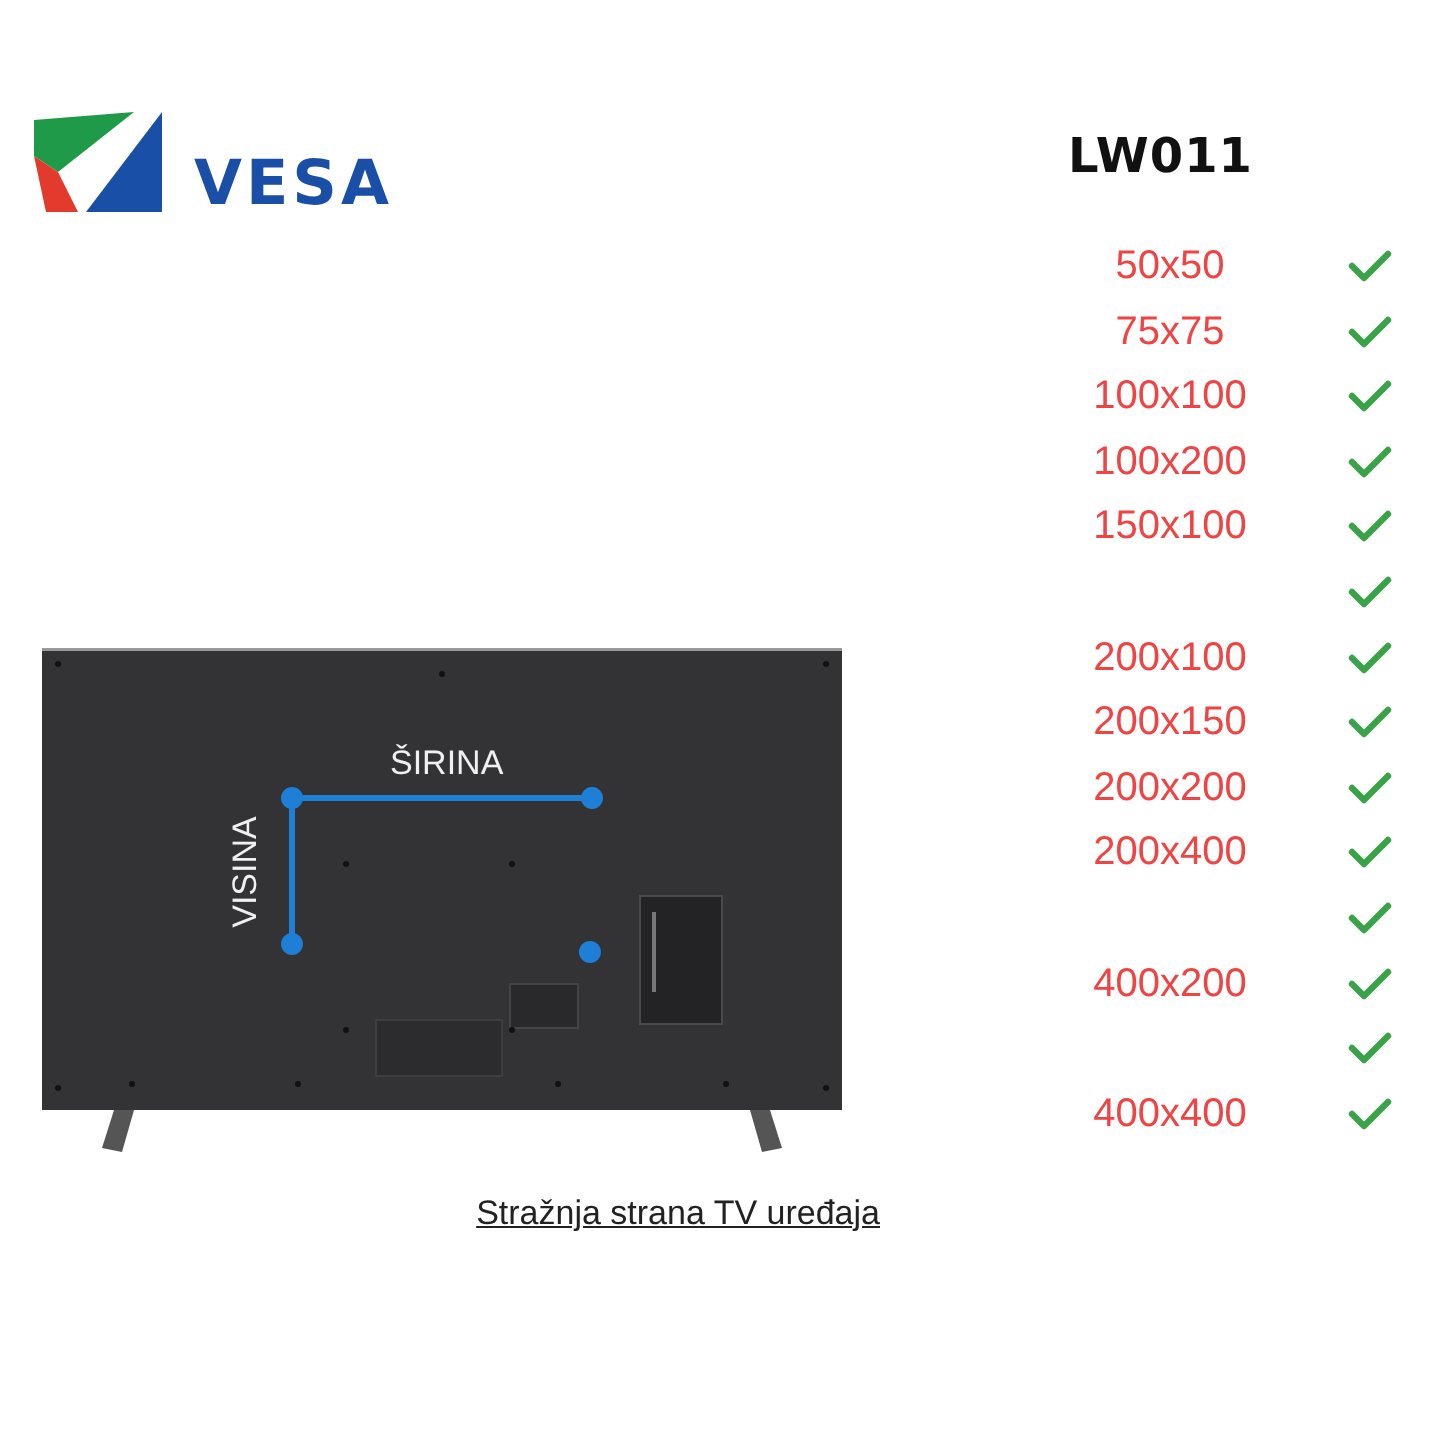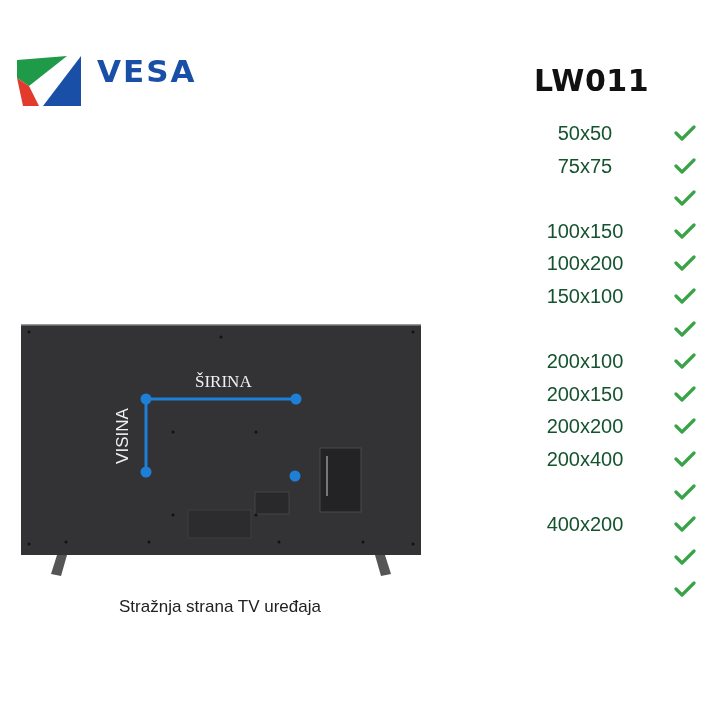--- a/index.html
+++ b/index.html
@@ -1,26 +1,26 @@
 <!DOCTYPE html>
 <html><head>
 <meta charset="utf-8">
 <style>
   html, body { margin:0; padding:0; background:#ffffff; }
   body { width:720px; height:720px; position:relative; overflow:hidden; font-family:"Liberation Sans", sans-serif; }
-  .logo { position:absolute; left:17px; top:56px; display:flex; align-items:flex-start; }
+  .logo { position:absolute; left:17px; top:56px; display:flex; align-items:flex-end; }
   .logo svg { display:block; }
   .logo-text { margin-left:16px; font-family:"DejaVu Sans", sans-serif; font-weight:bold; font-size:31px; letter-spacing:2px; color:#1a4fa8; line-height:1; }
-  .model { position:absolute; left:534px; top:66px; font-family:"DejaVu Sans", sans-serif; font-weight:bold; font-size:30px; color:#111; letter-spacing:0.5px; line-height:1; }
+  .model { position:absolute; left:534px; top:66px; font-family:"DejaVu Sans", sans-serif; font-weight:bold; font-size:24px; color:#111; letter-spacing:0.5px; line-height:1; }
   .list { position:absolute; left:520px; top:118px; width:190px; }
   .row { position:relative; height:32.6px; }
-  .row .size { position:absolute; left:0; width:130px; text-align:center; top:4px; font-size:20px; color:#14532d; font-family:"Liberation Sans", sans-serif; }
+  .row .size { position:absolute; left:0; width:130px; text-align:center; top:4px; font-size:20px; color:#ef4444; font-family:"Liberation Sans", sans-serif; }
   .row .check { position:absolute; left:154px; top:6px; width:22px; height:18px; }
   .tv { position:absolute; left:21px; top:324px; width:400px; height:231px; }
-  .caption { position:absolute; left:0; width:440px; top:597px; text-align:center; font-size:17px; color:#222; }
+  .caption { position:absolute; left:0; width:440px; top:597px; text-align:right; font-size:17px; color:#222;text-decoration:underline; }
   .axis-label { position:absolute; color:#f0f0f0; font-size:17px; font-family:"Liberation Sans", sans-serif; }
 </style>
 </head>
 <body>
 
 <div class="logo">
   <svg width="64" height="52" viewBox="0 0 64 52">
     <polygon points="0,4 64,0 64,52 16,52" fill="#ffffff"></polygon>
     <polygon points="0,4 50,0 12,30 0,22" fill="#1e9a48"></polygon>
     <polygon points="0,22 12,30 22,50 6,50" fill="#e23b2e"></polygon>
@@ -38,26 +38,21 @@
         <polyline points="2,9 8,15 20,3" fill="none" stroke="#3aa34a" stroke-width="3.2" stroke-linecap="round" stroke-linejoin="round"></polyline>
       </svg>
     </div>
     <div class="row">
       <span class="size">75x75</span>
       <svg class="check" viewBox="0 0 22 18">
         <polyline points="2,9 8,15 20,3" fill="none" stroke="#3aa34a" stroke-width="3.2" stroke-linecap="round" stroke-linejoin="round"></polyline>
       </svg>
     </div>
     <div class="row">
-      <svg class="check" viewBox="0 0 22 18">
-        <polyline points="2,9 8,15 20,3" fill="none" stroke="#3aa34a" stroke-width="3.2" stroke-linecap="round" stroke-linejoin="round"></polyline>
-      </svg>
-    </div>
-    <div class="row">
-      <span class="size">100x150</span>
+      <span class="size">100x100</span>
       <svg class="check" viewBox="0 0 22 18">
         <polyline points="2,9 8,15 20,3" fill="none" stroke="#3aa34a" stroke-width="3.2" stroke-linecap="round" stroke-linejoin="round"></polyline>
       </svg>
     </div>
     <div class="row">
       <span class="size">100x200</span>
       <svg class="check" viewBox="0 0 22 18">
         <polyline points="2,9 8,15 20,3" fill="none" stroke="#3aa34a" stroke-width="3.2" stroke-linecap="round" stroke-linejoin="round"></polyline>
       </svg>
     </div>
@@ -106,20 +101,21 @@
       <svg class="check" viewBox="0 0 22 18">
         <polyline points="2,9 8,15 20,3" fill="none" stroke="#3aa34a" stroke-width="3.2" stroke-linecap="round" stroke-linejoin="round"></polyline>
       </svg>
     </div>
     <div class="row">
       <svg class="check" viewBox="0 0 22 18">
         <polyline points="2,9 8,15 20,3" fill="none" stroke="#3aa34a" stroke-width="3.2" stroke-linecap="round" stroke-linejoin="round"></polyline>
       </svg>
     </div>
     <div class="row">
+      <span class="size">400x400</span>
       <svg class="check" viewBox="0 0 22 18">
         <polyline points="2,9 8,15 20,3" fill="none" stroke="#3aa34a" stroke-width="3.2" stroke-linecap="round" stroke-linejoin="round"></polyline>
       </svg>
     </div>
   </div>
 
 <div class="tv">
   <svg width="400" height="260" viewBox="0 0 400 260" style="position:absolute;left:0;top:0;">
     <rect x="0" y="0" width="400" height="231" fill="#333336"></rect>
     <rect x="0" y="0" width="400" height="1.5" fill="#9a9a9a"></rect>
@@ -148,17 +144,17 @@
         <circle cx="392" cy="220" r="1.5"></circle>
     </g>
 
     <line x1="125" y1="75" x2="275" y2="75" stroke="#1e7fd6" stroke-width="3"></line>
     <line x1="125" y1="75" x2="125" y2="148" stroke="#1e7fd6" stroke-width="3"></line>
     <circle cx="125" cy="75" r="5.5" fill="#1e7fd6"></circle>
     <circle cx="275" cy="75" r="5.5" fill="#1e7fd6"></circle>
     <circle cx="125" cy="148" r="5.5" fill="#1e7fd6"></circle>
     <circle cx="274" cy="152" r="5.5" fill="#1e7fd6"></circle>
   </svg>
-  <span class="axis-label" style="left:174px;top:48px;font-family:Liberation Serif, serif;">ŠIRINA</span>
+  <span class="axis-label" style="left:174px;top:48px;">ŠIRINA</span>
   <span class="axis-label" style="left:74px;top:102px;transform:rotate(-90deg);transform-origin:center;">VISINA</span>
 </div>
 
 <div class="caption">Stražnja strana TV uređaja</div>
 
 </body></html>

